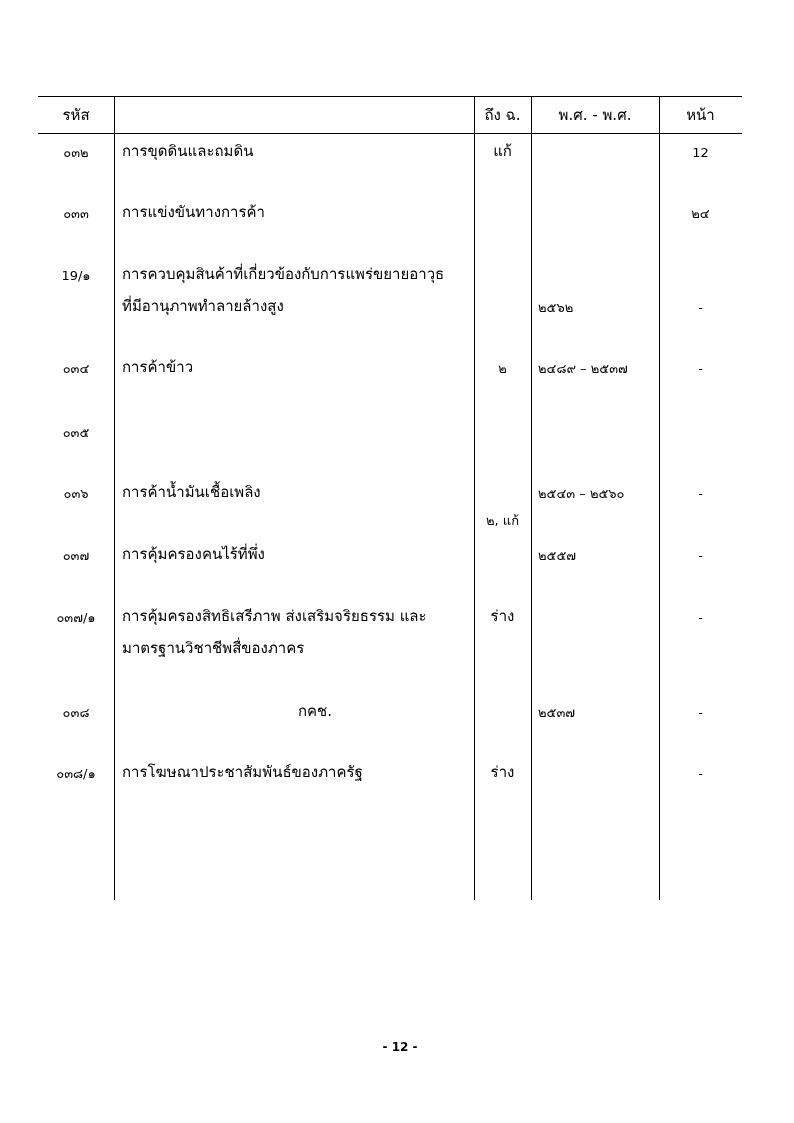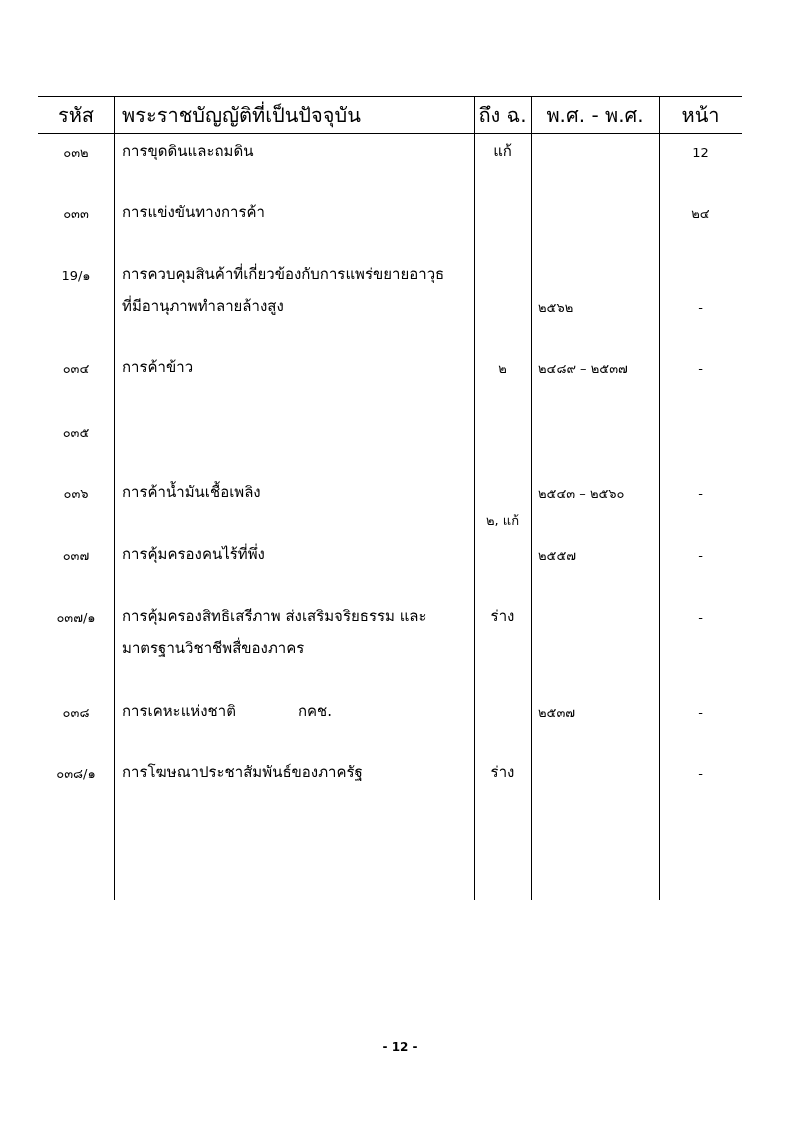--- a/index.html
+++ b/index.html
@@ -30,21 +30,21 @@
       position: absolute;
       width: 1px;
       background: #000;
     }
     .cell {
       position: absolute;
       white-space: nowrap;
       line-height: 32px;
     }
     .hdr {
-      font-size: 20px;
+      font-size: 15px;
       top: 98px;
       height: 34px;
       line-height: 34px;
     }
     .center { text-align: center; }
     .code { font-size: 13px; }
     .name { font-size: 15px; }
     .page-number {
       position: absolute;
       left: 340px;
@@ -62,21 +62,20 @@
 
   <div class="hline" style="left:38px; top:96px; width:704px;"></div>
   <div class="hline" style="left:38px; top:133px; width:704px;"></div>
 
   <div class="vline" style="left:114px; top:96px; height:804px;"></div>
   <div class="vline" style="left:474px; top:96px; height:804px;"></div>
   <div class="vline" style="left:531px; top:96px; height:804px;"></div>
   <div class="vline" style="left:659px; top:96px; height:804px;"></div>
 
   <div class="cell hdr center" style="left:38px; width:76px;">รหัส</div>
-  <div class="cell hdr" style="left:122px; width:350px;">พระราชบัญญัติที่เป็นปัจจุบัน</div>
   <div class="cell hdr center" style="left:474px; width:57px;">ถึง ฉ.</div>
   <div class="cell hdr center" style="left:531px; width:128px;">พ.ศ. - พ.ศ.</div>
   <div class="cell hdr center" style="left:659px; width:83px;">หน้า</div>
 
   <div class="cell code center" style="left:38px; width:76px; top:137px;">๐๓๒</div>
   <div class="cell name" style="left:122px; top:135px;">การขุดดินและถมดิน</div>
   <div class="cell name center" style="left:474px; width:57px; top:135px;">แก้</div>
   <div class="cell code center" style="left:659px; width:83px; top:137px;">12</div>
 
   <div class="cell code center" style="left:38px; width:76px; top:198px;">๐๓๓</div>
@@ -108,21 +107,20 @@
   <div class="cell code" style="left:538px; top:540px;">๒๕๕๗</div>
   <div class="cell code center" style="left:659px; width:83px; top:540px;">-</div>
 
   <div class="cell code center" style="left:38px; width:76px; top:602px;">๐๓๗/๑</div>
   <div class="cell name" style="left:122px; top:600px;">การคุ้มครองสิทธิเสรีภาพ ส่งเสริมจริยธรรม  และ</div>
   <div class="cell name" style="left:122px; top:632px;">มาตรฐานวิชาชีพสื่ของภาคร</div>
   <div class="cell name center" style="left:474px; width:57px; top:600px;">ร่าง</div>
   <div class="cell code center" style="left:659px; width:83px; top:602px;">-</div>
 
   <div class="cell code center" style="left:38px; width:76px; top:697px;">๐๓๘</div>
-  <div class="cell name" style="left:122px; top:695px;">การเคหะแห่งชาติ</div>
   <div class="cell name" style="left:298px; top:695px;">กคช.</div>
   <div class="cell code" style="left:538px; top:697px;">๒๕๓๗</div>
   <div class="cell code center" style="left:659px; width:83px; top:697px;">-</div>
 
   <div class="cell code center" style="left:38px; width:76px; top:758px;">๐๓๘/๑</div>
   <div class="cell name" style="left:122px; top:756px;">การโฆษณาประชาสัมพันธ์ของภาครัฐ</div>
   <div class="cell name center" style="left:474px; width:57px; top:756px;">ร่าง</div>
   <div class="cell code center" style="left:659px; width:83px; top:758px;">-</div>
 
   <div class="page-number">- 12 -</div>

